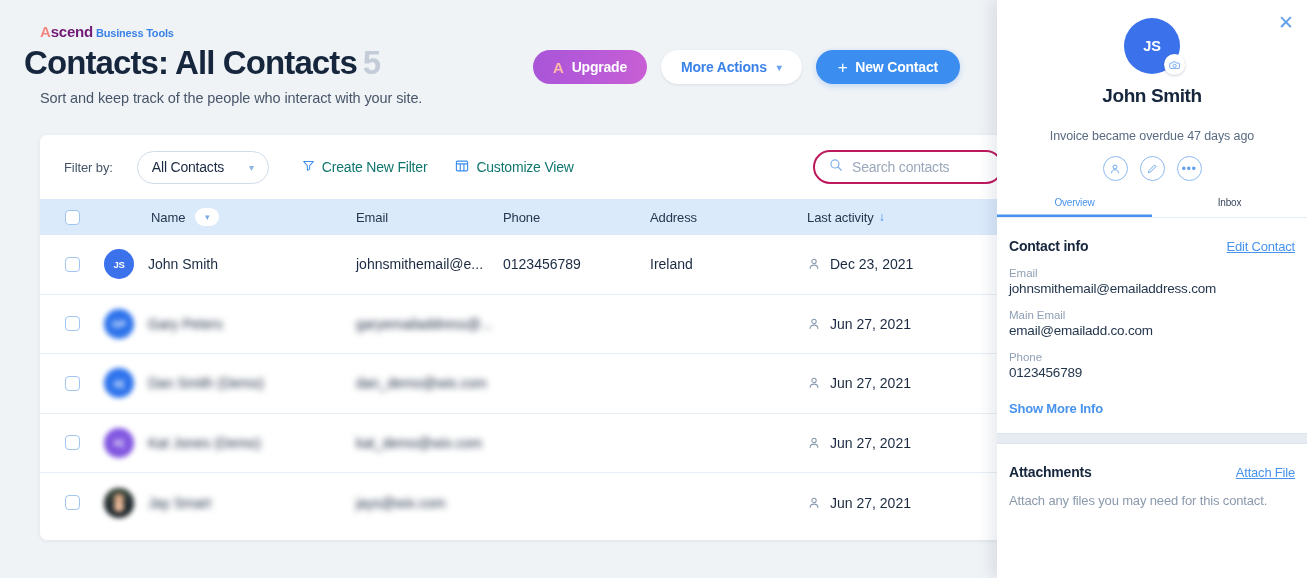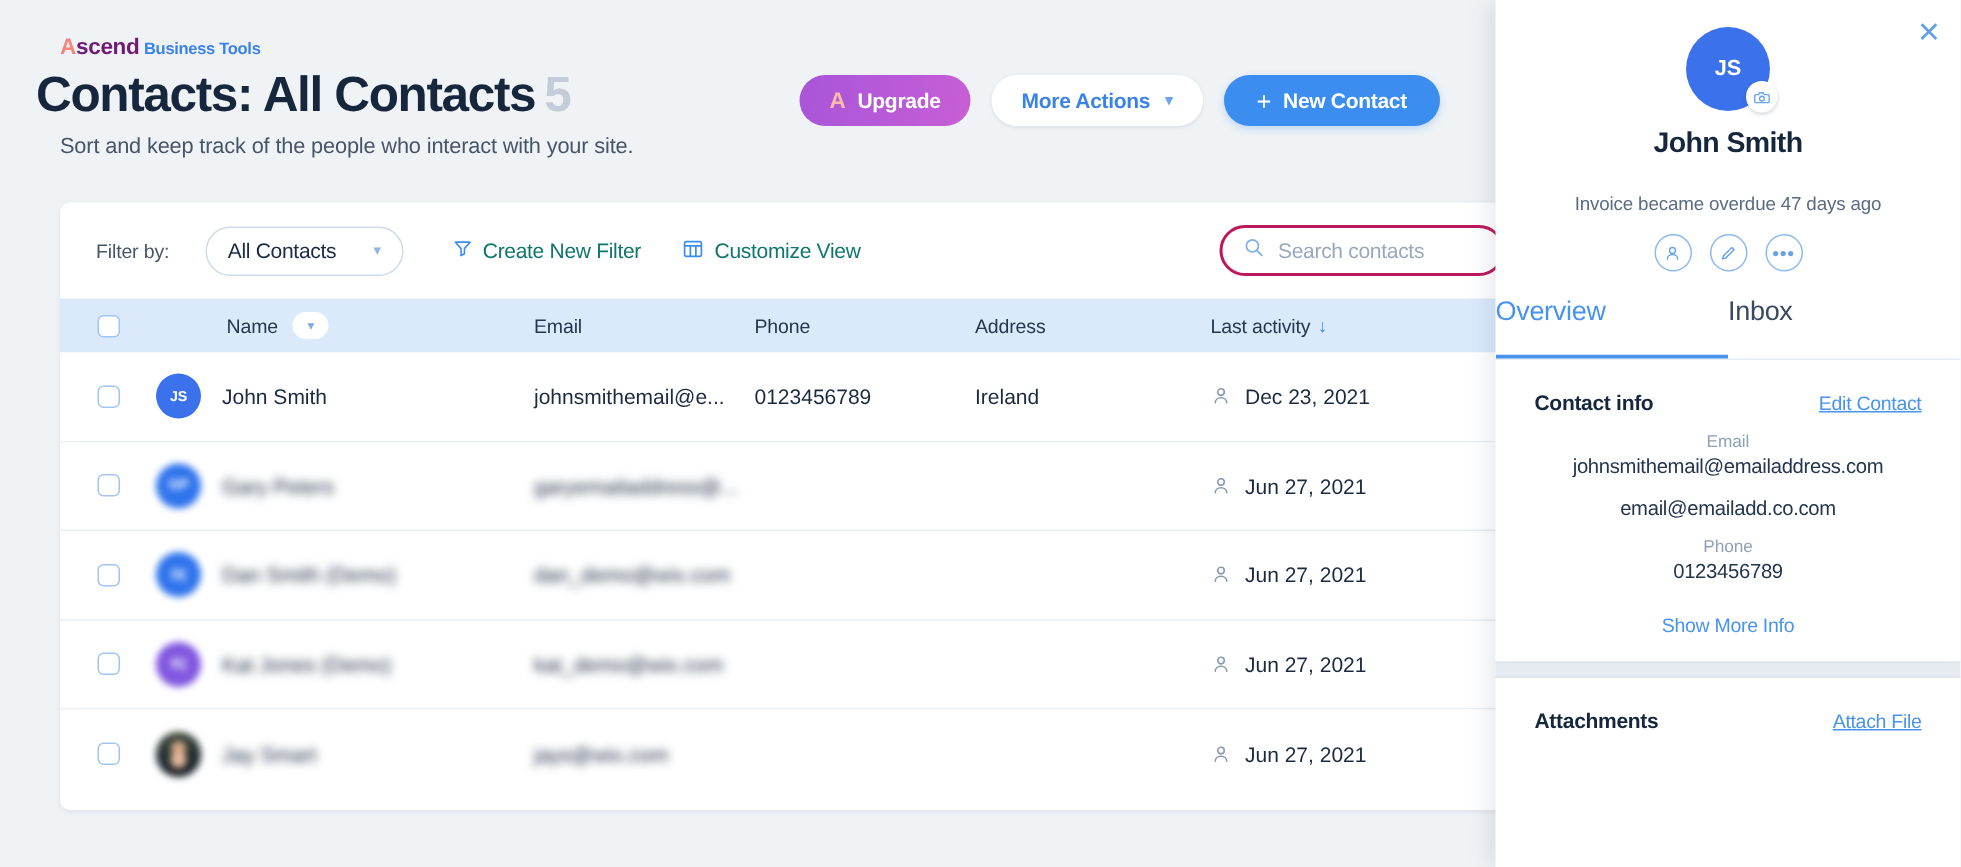--- a/index.html
+++ b/index.html
@@ -350,33 +350,33 @@
     color: #65a2ea;
   }
 
   .panel-tabs {
     display: flex;
     margin-top: 16px;
     border-bottom: 1px solid #e6ecf3;
   }
   .panel-tab {
     flex: 1;
-    text-align: left;
-    padding-bottom: 21px;
-    font-size: 18px;
+    text-align: center;
+    padding-bottom: 9px;
+    font-size: 10px;
     color: #3a4a5e;
     cursor: pointer;
     letter-spacing: -0.2px;
   }
   .panel-tab.active {
     color: #4793ee;
     box-shadow: inset 0 -2.5px 0 #4793ee;
   }
 
-  .panel-section { padding: 20px 26px 0; text-align: center; }
+  .panel-section { padding: 20px 12px 0; }
   .sec-head {
     display: flex;
     justify-content: space-between;
     align-items: baseline;
   }
   .sec-title {
     font-size: 14px;
     font-weight: 700;
     color: #16263d;
     letter-spacing: -0.2px;
@@ -399,20 +399,21 @@
     color: #24364d;
     margin-top: 2px;
     letter-spacing: -0.2px;
   }
   .show-more {
     font-size: 13px;
     color: #4793ee;
     margin-top: 21px;
     cursor: pointer;
     letter-spacing: -0.2px;
+    font-weight: bold;
   }
   .panel-gap {
     height: 11px;
     background: #e6ebf1;
     margin-top: 17px;
     border-top: 1px solid #dde4ec;
     border-bottom: 1px solid #dde4ec;
   }
   .attach-desc {
     font-size: 13px;
@@ -659,31 +660,33 @@
     <div class="sec-head">
       <span class="sec-title">Contact info</span>
       <span class="sec-link">Edit Contact</span>
     </div>
 
     <div class="field">
       <div class="field-label">Email</div>
       <div class="field-value">johnsmithemail@emailaddress.com</div>
     </div>
     <div class="field">
+      <div class="field-label">Main Email</div>
       <div class="field-value">email@emailadd.co.com</div>
     </div>
     <div class="field">
       <div class="field-label">Phone</div>
       <div class="field-value">0123456789</div>
     </div>
 
     <div class="show-more">Show More Info</div>
   </div>
 
   <div class="panel-gap"></div>
 
   <div class="panel-section">
     <div class="sec-head">
       <span class="sec-title">Attachments</span>
       <span class="sec-link">Attach File</span>
     </div>
+    <div class="attach-desc">Attach any files you may need for this contact.</div>
   </div>
 </div>
 
 </body></html>

